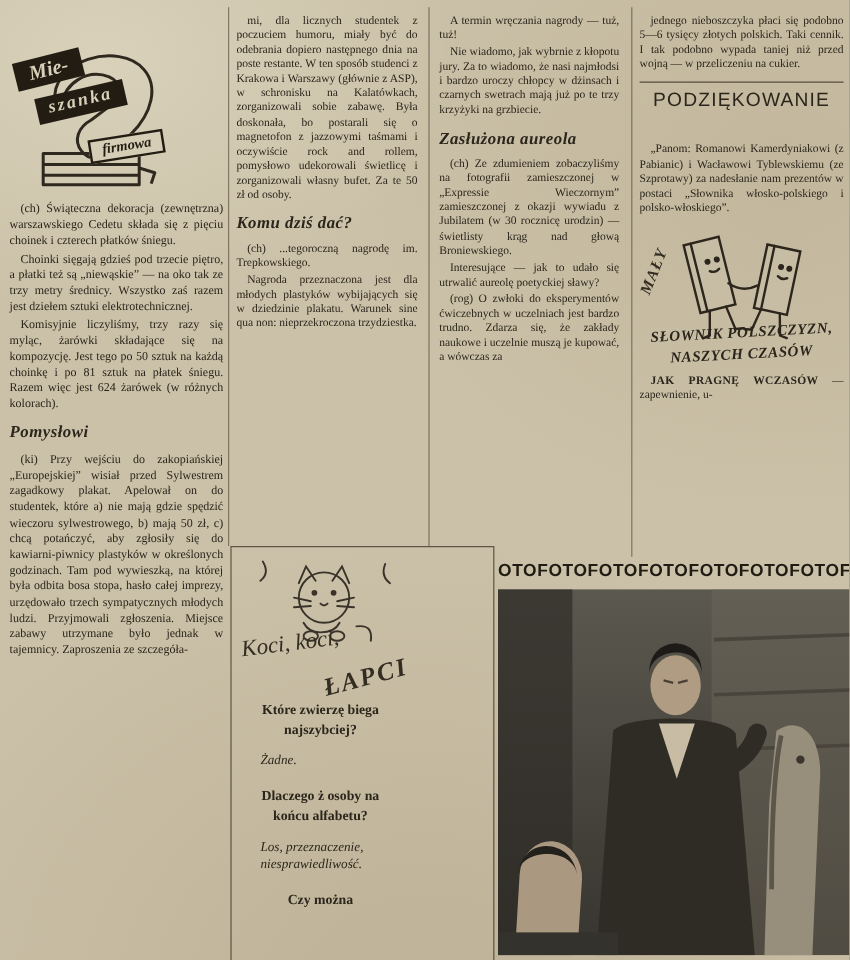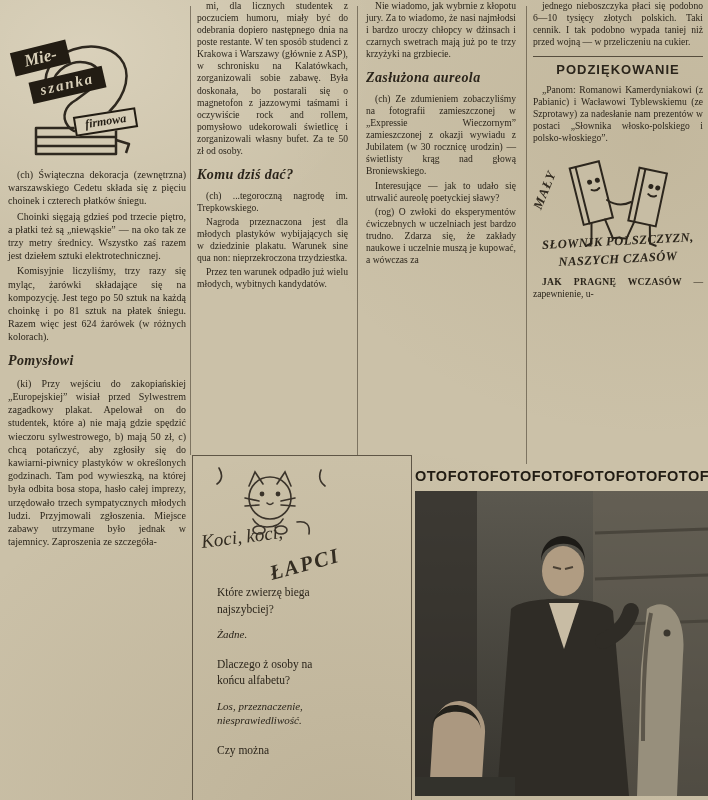--- a/index.html
+++ b/index.html
@@ -6,21 +6,21 @@
   body{width:708px;height:800px;overflow:hidden;background:#857b69;}
   #paper{position:relative;width:708px;height:800px;overflow:hidden;background:#cbc1a8;
     font-family:"Liberation Serif", serif;color:#2b251b;}
   #paper::before{content:"";position:absolute;inset:0;
     background:
       radial-gradient(ellipse 420px 300px at 12% 6%, rgba(255,250,235,.28), transparent 70%),
       radial-gradient(ellipse 520px 420px at 92% 18%, rgba(120,100,60,.10), transparent 70%),
       radial-gradient(ellipse 640px 520px at 50% 104%, rgba(110,90,55,.14), transparent 75%);}
   .vrule{position:absolute;width:1px;background:rgba(62,52,38,.55);}
 
-  .col{position:absolute;top:0;font-size:9.6px;line-height:1.26;text-align:justify;}
+  .col{position:absolute;top:12px;font-size:9.6px;line-height:1.26;text-align:justify;}
   #col1{left:8px;width:178px;top:28px;font-size:10px;line-height:1.32;}
   #col2{left:197px;width:151px;}
   #col3{left:366px;width:150px;}
   #col4{left:533px;width:170px;}
   .col p{text-indent:9px;margin:0 0 2px;}
   .script-head{font-style:italic;font-weight:bold;text-align:left;font-size:14px;
     margin:9px 0 6px;letter-spacing:.4px;}
 
   
   #masthead{position:relative;width:178px;height:140px;}
@@ -32,33 +32,33 @@
   .r3{left:66px;top:84px;transform:rotate(-9deg);background:#d6cdb6;color:#221c13;
       border:2px solid #221c13;padding:0 9px;font-size:12px;}
 
   
   #catbox{position:absolute;left:192px;top:455px;width:218px;height:345px;
     border:1.5px solid rgba(48,40,28,.7);border-bottom:none;}
   .hand{font-style:italic;color:#332c21;white-space:nowrap;position:absolute;}
   #hand-koci{left:8px;top:70px;font-size:19px;transform:rotate(-7deg);}
   #hand-lapci{left:76px;top:96px;font-size:21px;font-weight:bold;letter-spacing:2px;transform:rotate(-15deg);}
   #catbox .qa{position:absolute;left:24px;top:128px;width:100px;text-align:left;}
-  #catbox .q{font-weight:normal;font-size:11.5px;line-height:1.45;margin:0 0 10px;}
+  #catbox .q{font-weight:bold;font-size:11.5px;line-height:1.45;margin:0 0 10px;text-align:center;}
   #catbox .a{font-style:italic;font-size:11px;line-height:1.3;margin:0 0 14px;}
 
   
   #fotoband{position:absolute;left:415px;top:468px;width:293px;}
   #fototitle{font-family:"Liberation Sans", sans-serif;font-weight:bold;font-size:14.5px;
     letter-spacing:.5px;white-space:nowrap;overflow:hidden;width:293px;color:#211c13;}
   #photo{display:block;margin-top:7px;width:293px;height:305px;}
 
   
   .thanks-top-rule{border-top:1.5px solid rgba(48,40,28,.75);margin:8px 0 5px;}
-  .thanks-head{font-family:"Liberation Sans", sans-serif;font-weight:bold;font-size:13px;
-    text-align:center;letter-spacing:1px;margin:2px 0 5px;}
+  .thanks-head{font-family:"Liberation Sans", sans-serif;font-weight:normal;font-size:16px;
+    text-align:center;letter-spacing:1px;margin:2px 0 25px;}
   #books-wrap{position:relative;height:128px;margin-top:4px;}
   #hand-maly{left:-8px;top:34px;font-size:13px;font-weight:bold;letter-spacing:1px;transform:rotate(-68deg);}
   .hand-line{font-style:italic;font-weight:bold;font-size:12.5px;letter-spacing:.5px;
     text-align:center;transform:rotate(-3deg);text-indent:0;white-space:nowrap;}
   .entry b{letter-spacing:.3px;}
 </style>
 </head>
 <body>
 
 <div id="paper">
@@ -87,21 +87,20 @@
     <p>Komisyjnie liczyliśmy, trzy razy się myląc, żarówki składające się na kompozycję. Jest tego po 50 sztuk na każdą choinkę i po 81 sztuk na płatek śniegu. Razem więc jest 624 żarówek (w różnych kolorach).</p>
     <h2 class="script-head">Pomysłowi</h2>
     <p>(ki) Przy wejściu do zakopiańskiej „Europejskiej” wisiał przed Sylwestrem zagadkowy plakat. Apelował on do studentek, które a) nie mają gdzie spędzić wieczoru sylwestrowego, b) mają 50 zł, c) chcą potańczyć, aby zgłosiły się do kawiarni-piwnicy plastyków w określonych godzinach. Tam pod wywieszką, na której była odbita bosa stopa, hasło całej imprezy, urzędowało trzech sympatycznych młodych ludzi. Przyjmowali zgłoszenia. Miejsce zabawy utrzymane było jednak w tajemnicy. Zaproszenia ze szczegóła-</p>
   </div>
 
   <div class="col" id="col2">
     <p>mi, dla licznych studentek z poczuciem humoru, miały być do odebrania dopiero następnego dnia na poste restante. W ten sposób studenci z Krakowa i Warszawy (głównie z ASP), w schronisku na Kalatówkach, zorganizowali sobie zabawę. Była doskonała, bo postarali się o magnetofon z jazzowymi taśmami i oczywiście rock and rollem, pomysłowo udekorowali świetlicę i zorganizowali własny bufet. Za te 50 zł od osoby.</p>
     <h2 class="script-head">Komu dziś dać?</h2>
     <p>(ch) ...tegoroczną nagrodę im. Trepkowskiego.</p>
     <p>Nagroda przeznaczona jest dla młodych plastyków wybijających się w dziedzinie plakatu. Warunek sine qua non: nieprzekroczona trzydziestka.</p>
-    <p>Przez ten warunek odpadło już wielu młodych, wybitnych kandydatów.</p>
   </div>
 
   <div id="catbox">
     <svg width="140" height="80" viewBox="0 0 140 80" style="position:absolute;left:8px;top:4px;">
       <g fill="none" stroke="#3a332a" stroke-width="1.6" stroke-linecap="round">
         <path d="M48,26 L54,12 L62,24"></path>
         <path d="M76,24 L84,12 L90,26"></path>
         <circle cx="69" cy="38" r="21"></circle>
         <circle cx="61" cy="34" r="1.6" fill="#3a332a"></circle>
         <circle cx="77" cy="34" r="1.6" fill="#3a332a"></circle>
@@ -119,20 +118,21 @@
     <div class="qa">
       <p class="q">Które zwierzę biega najszybciej?</p>
       <p class="a">Żadne.</p>
       <p class="q">Dlaczego ż osoby na końcu alfabetu?</p>
       <p class="a">Los, przeznaczenie, niesprawiedliwość.</p>
       <p class="q">Czy można</p>
     </div>
   </div>
 
   <div class="col" id="col3">
+    <p>A termin wręczania nagrody — tuż, tuż!</p>
     <p>Nie wiadomo, jak wybrnie z kłopotu jury. Za to wiadomo, że nasi najmłodsi i bardzo uroczy chłopcy w dżinsach i czarnych swetrach mają już po te trzy krzyżyki na grzbiecie.</p>
     <h2 class="script-head">Zasłużona aureola</h2>
     <p>(ch) Ze zdumieniem zobaczyliśmy na fotografii zamieszczonej w „Expressie Wieczornym” zamieszczonej z okazji wywiadu z Jubilatem (w 30 rocznicę urodzin) — świetlisty krąg nad głową Broniewskiego.</p>
     <p>Interesujące — jak to udało się utrwalić aureolę poetyckiej sławy?</p>
     <p>(rog) O zwłoki do eksperymentów ćwiczebnych w uczelniach jest bardzo trudno. Zdarza się, że zakłady naukowe i uczelnie muszą je kupować, a wówczas za</p>
   </div>
 
   <div id="fotoband">
     <div id="fototitle">OTOFOTOFOTOFOTOFOTOFOTOFOTOFOTOFOTOFOTO</div>
     <svg id="photo" viewBox="0 0 293 305" preserveAspectRatio="none">
@@ -160,21 +160,21 @@
       <path d="M138,76 l8,2 M158,76 l-8,2" stroke="#4a4034" stroke-width="2"></path>
       <path d="M188,150 q22,-10 28,-30" stroke="#2f2c26" stroke-width="16" fill="none" stroke-linecap="round"></path>
 
       <path d="M18,238 a26,30 0 0 1 52,4 L66,305 L14,305 Z" fill="#ab9880"></path>
       <path d="M16,238 C18,216 62,214 66,238 C64,224 54,214 40,214 C26,214 18,226 16,238 Z" fill="#23211b"></path>
       <rect x="0" y="286" width="100" height="19" fill="#33322c"></rect>
     </svg>
   </div>
 
   <div class="col" id="col4">
-    <p>jednego nieboszczyka płaci się podobno 6—10 tysięcy złotych polskich. Taki cennik. I tak podobno wypada taniej niż przed wojną — w przeliczeniu na cukier.</p>
+    <p>jednego nieboszczyka płaci się podobno 5—6 tysięcy złotych polskich. Taki cennik. I tak podobno wypada taniej niż przed wojną — w przeliczeniu na cukier.</p>
     <div class="thanks-top-rule"></div>
     <h2 class="thanks-head">PODZIĘKOWANIE</h2>
     <p>„Panom: Romanowi Kamerdyniakowi (z Pabianic) i Wacławowi Tyblewskiemu (ze Szprotawy) za nadesłanie nam prezentów w postaci „Słownika włosko-polskiego i polsko-włoskiego”.</p>
     <div id="books-wrap">
       <div class="hand" id="hand-maly">MAŁY</div>
       <svg width="170" height="110" viewBox="0 0 170 110" style="position:absolute;left:4px;top:0;">
         <g fill="none" stroke="#2c261d" stroke-width="2" stroke-linecap="round">
           <g transform="rotate(-14 55 48)">
             <rect x="40" y="16" width="30" height="58" fill="#c7bda4"></rect>
             <line x1="46" y1="16" x2="46" y2="74"></line>

